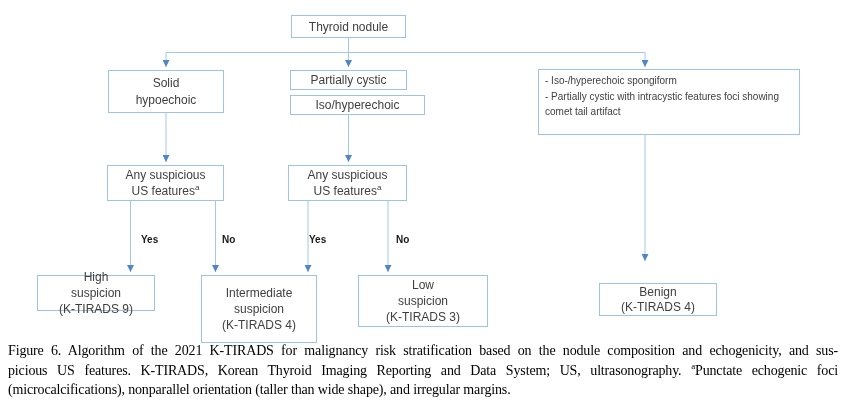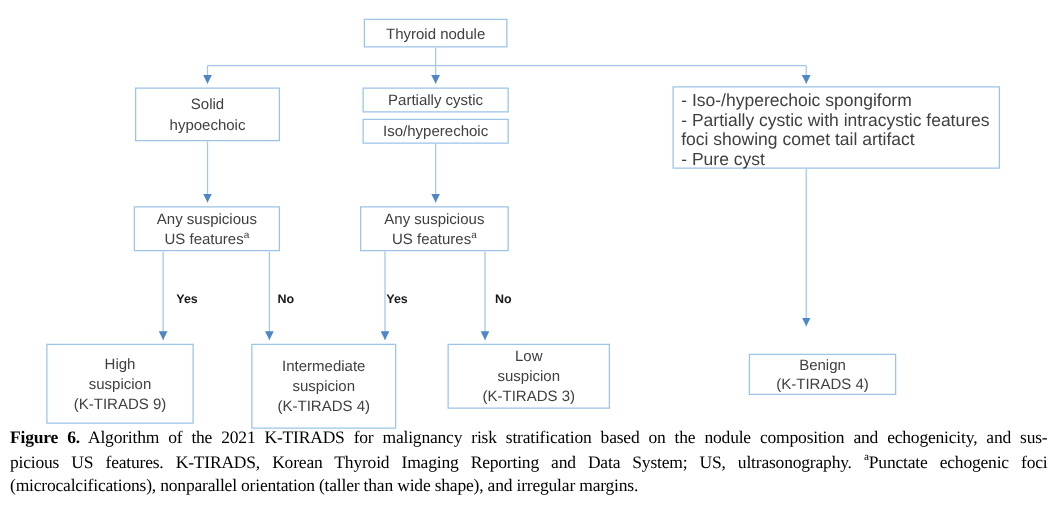--- a/index.html
+++ b/index.html
@@ -22,30 +22,30 @@
     flex-direction:column;
     justify-content:center;
     align-items:flex-end;
     text-align:center;
     line-height:16px;
   }
   .node .ln{width:100%;}
   #n-root{left:291px;top:15px;width:115px;height:23px;}
   #n-solid{left:108px;top:70px;width:116px;height:43px;line-height:17px;}
   #n-pcystic{left:290px;top:70px;width:117px;height:20px;}
-  #n-iso{left:290px;top:95px;width:117px;height:20px;}
+  #n-iso{left:290px;top:95px;width:135px;height:20px;}
   #n-criteria{
     left:538px;top:69px;width:262px;height:66px;
     justify-content:flex-start;align-items:flex-start;
     text-align:left;padding:3px 6px;
-    font-size:14px;line-height:15.5px;
+    font-size:10px;line-height:15.5px;
   }
   #n-dec-left{left:107px;top:165px;width:117px;height:36px;}
   #n-dec-mid{left:288px;top:165px;width:119px;height:36px;}
-  #n-high{left:37px;top:275px;width:118px;height:64px;}
+  #n-high{left:37px;top:275px;width:118px;height:36px;}
   #n-inter{left:201px;top:275px;width:116px;height:68px;}
   #n-low{left:358px;top:275px;width:130px;height:52px;}
   #n-benign{left:599px;top:283px;width:118px;height:33px;line-height:15px;}
   .node sup{font-size:8px;line-height:0;vertical-align:super;}
   .elbl{
     position:absolute;
     font-size:10px;font-weight:bold;color:#1a1a1a;
     line-height:11px;
   }
   #lbl-yes-left{left:141px;top:234px;}
@@ -53,21 +53,21 @@
   #lbl-yes-mid{left:309px;top:234px;}
   #lbl-no-mid{left:396px;top:234px;}
   #caption{
     position:absolute;left:8px;top:341px;width:830px;
     font-family:"Liberation Serif", serif;
     font-size:14px;line-height:19.5px;letter-spacing:-0.15px;
     color:#000000;
   }
   .cap-line{width:100%;}
   .cap-just{text-align:justify;text-align-last:justify;}
-  #caption b{font-weight:bold;margin-top:47px;}
+  #caption b{font-weight:normal;margin-top:47px;}
   #caption sup{font-size:9px;line-height:0;}
 </style>
 </head>
 <body>
 
 <div id="stage">
 
   <svg class="connectors" viewBox="0 0 844 340" xmlns="http://www.w3.org/2000/svg">
     <defs>
       <marker id="arrow" viewBox="0 0 10 10" refX="10" refY="5" markerWidth="7" markerHeight="7" orient="auto" markerUnits="userSpaceOnUse">
@@ -102,21 +102,20 @@
     <div class="ln">hypoechoic</div>
   </div>
 
   <div class="node" id="n-iso">
     <div class="ln">Iso/hyperechoic</div>
   </div>
 
   <div class="node" id="n-criteria">
     <div class="ln">- Iso-/hyperechoic spongiform</div>
     <div class="ln">- Partially cystic with intracystic features foci showing comet tail artifact</div>
-    <div class="ln">- Pure cyst</div>
   </div>
 
   <div class="node" id="n-dec-left">
     <div class="ln">Any suspicious</div>
     <div class="ln"><span>US features</span><sup>a</sup></div>
   </div>
 
   <div class="node" id="n-dec-mid">
     <div class="ln">Any suspicious</div>
     <div class="ln"><span>US features</span><sup>a</sup></div>

